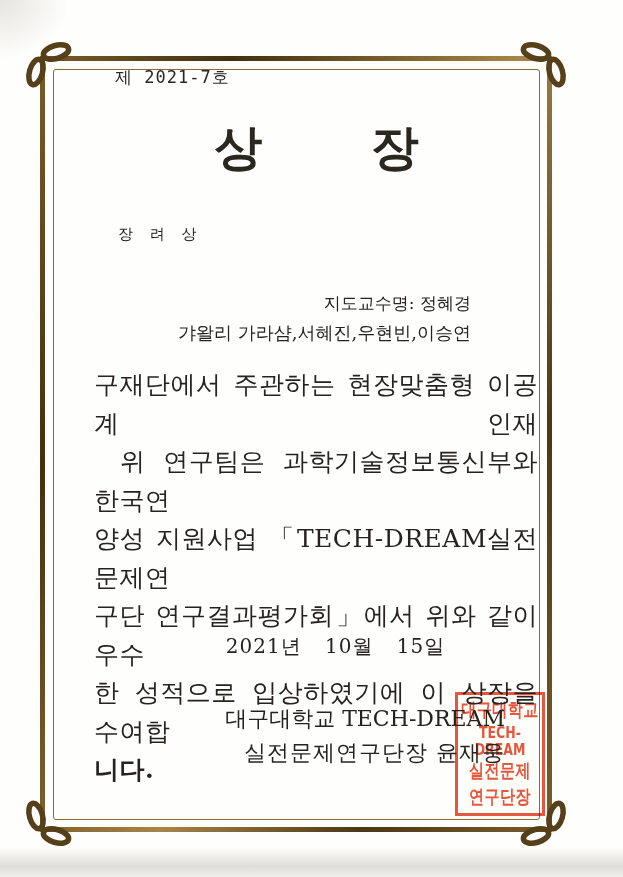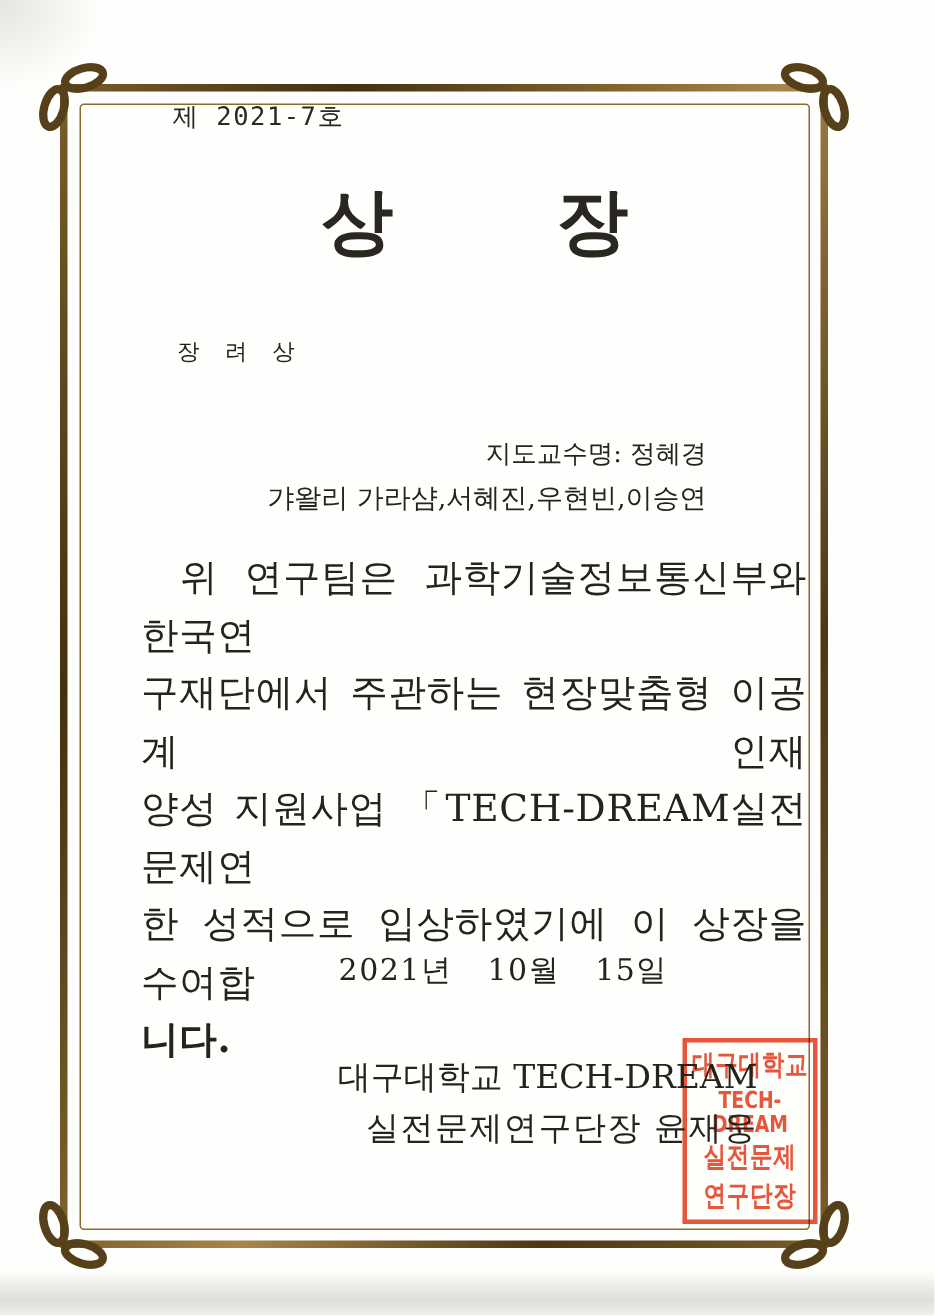--- a/index.html
+++ b/index.html
@@ -138,23 +138,24 @@
 <div class="txt title">상 장</div>
 
 <div class="txt award-grade">장 려 상</div>
 
 <div class="recipient">
   <div class="r2">지도교수명: 정혜경</div>
   <div class="r3">갸왈리 가라샴,서혜진,우현빈,이승연</div>
 </div>
 
 <div class="body-par">
+  <div class="line">구재단에서 주관하는 현장맞춤형 이공계 인재</div>
   <div class="line first">위 연구팀은 과학기술정보통신부와 한국연</div>
-  <div class="line">구재단에서 주관하는 현장맞춤형 이공계 인재</div>
   <div class="line">양성 지원사업 「TECH-DREAM실전문제연</div>
+  <div class="line">구단 연구결과평가회」에서 위와 같이 우수</div>
   <div class="line">한 성적으로 입상하였기에 이 상장을 수여합</div>
   <div class="line last">니다.</div>
 </div>
 
 <div class="txt date-line">2021년 10월 15일</div>
 
 <div class="seal">
   <div>대구대학교</div>
   <div class="latin">TECH-DREAM</div>
   <div>실전문제</div>

